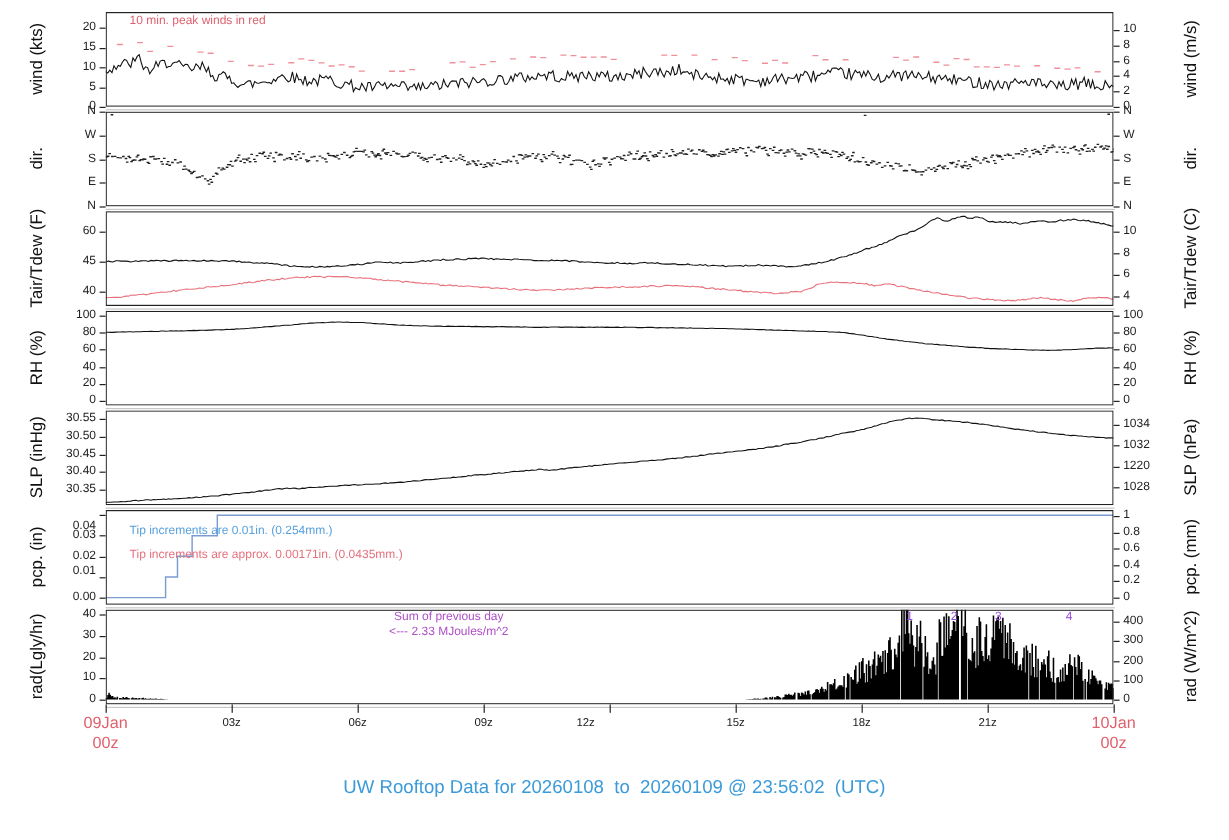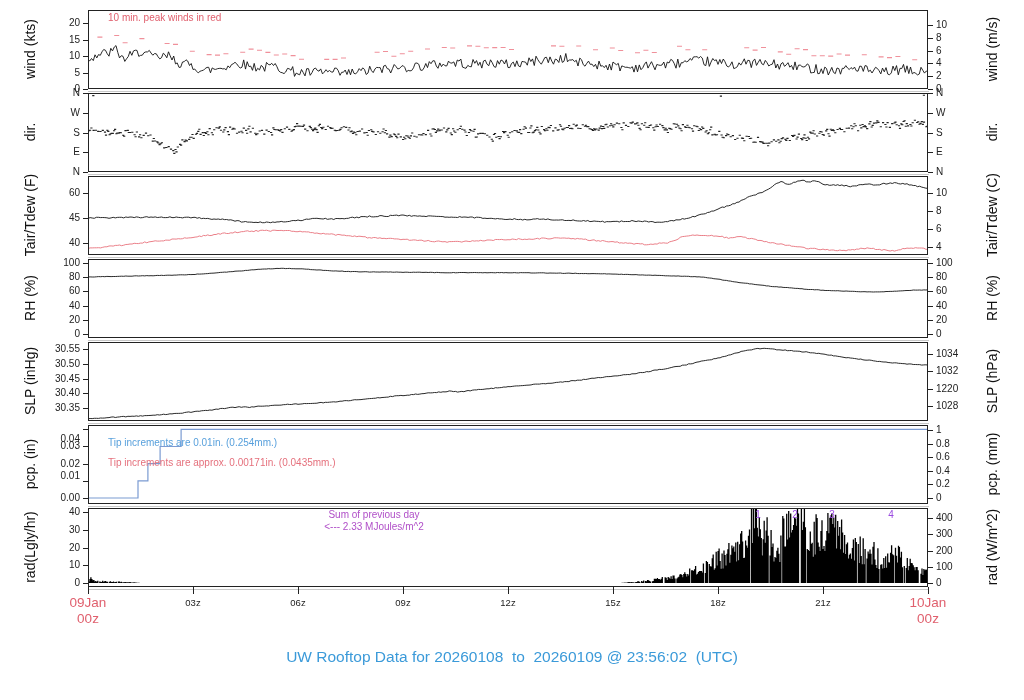--- a/index.html
+++ b/index.html
@@ -231,21 +231,21 @@
       <div class="tickmark" style="left: 298px; top: 587px; width: 1px; height: 7px;"></div>
       <div class="tickmark" style="left: 403px; top: 587px; width: 1px; height: 7px;"></div>
       <div class="tickmark" style="left: 508px; top: 587px; width: 1px; height: 7px;"></div>
       <div class="tickmark" style="left: 613px; top: 587px; width: 1px; height: 7px;"></div>
       <div class="tickmark" style="left: 718px; top: 587px; width: 1px; height: 7px;"></div>
       <div class="tickmark" style="left: 823px; top: 587px; width: 1px; height: 7px;"></div>
       <div class="tickmark" style="left: 928px; top: 587px; width: 1px; height: 7px;"></div>
       <div class="hourlab" style="left: 173px; top: 597px;">03z</div>
       <div class="hourlab" style="left: 278px; top: 597px;">06z</div>
       <div class="hourlab" style="left: 383px; top: 597px;">09z</div>
-      <div class="hourlab" style="left: 488px; top: 597px;">12z</div>
+      <div class="hourlab" style="left: 468px; top: 597px;">12z</div>
       <div class="hourlab" style="left: 593px; top: 597px;">15z</div>
       <div class="hourlab" style="left: 698px; top: 597px;">18z</div>
       <div class="hourlab" style="left: 803px; top: 597px;">21z</div>
     </div>
   <div class="datelab" id="startdate" style="left: 58px; top: 595px;">
     <div>09Jan</div>
     <div>00z</div>
   </div>
   <div class="datelab" id="enddate" style="left: 898px; top: 595px;">
     <div>10Jan</div>

